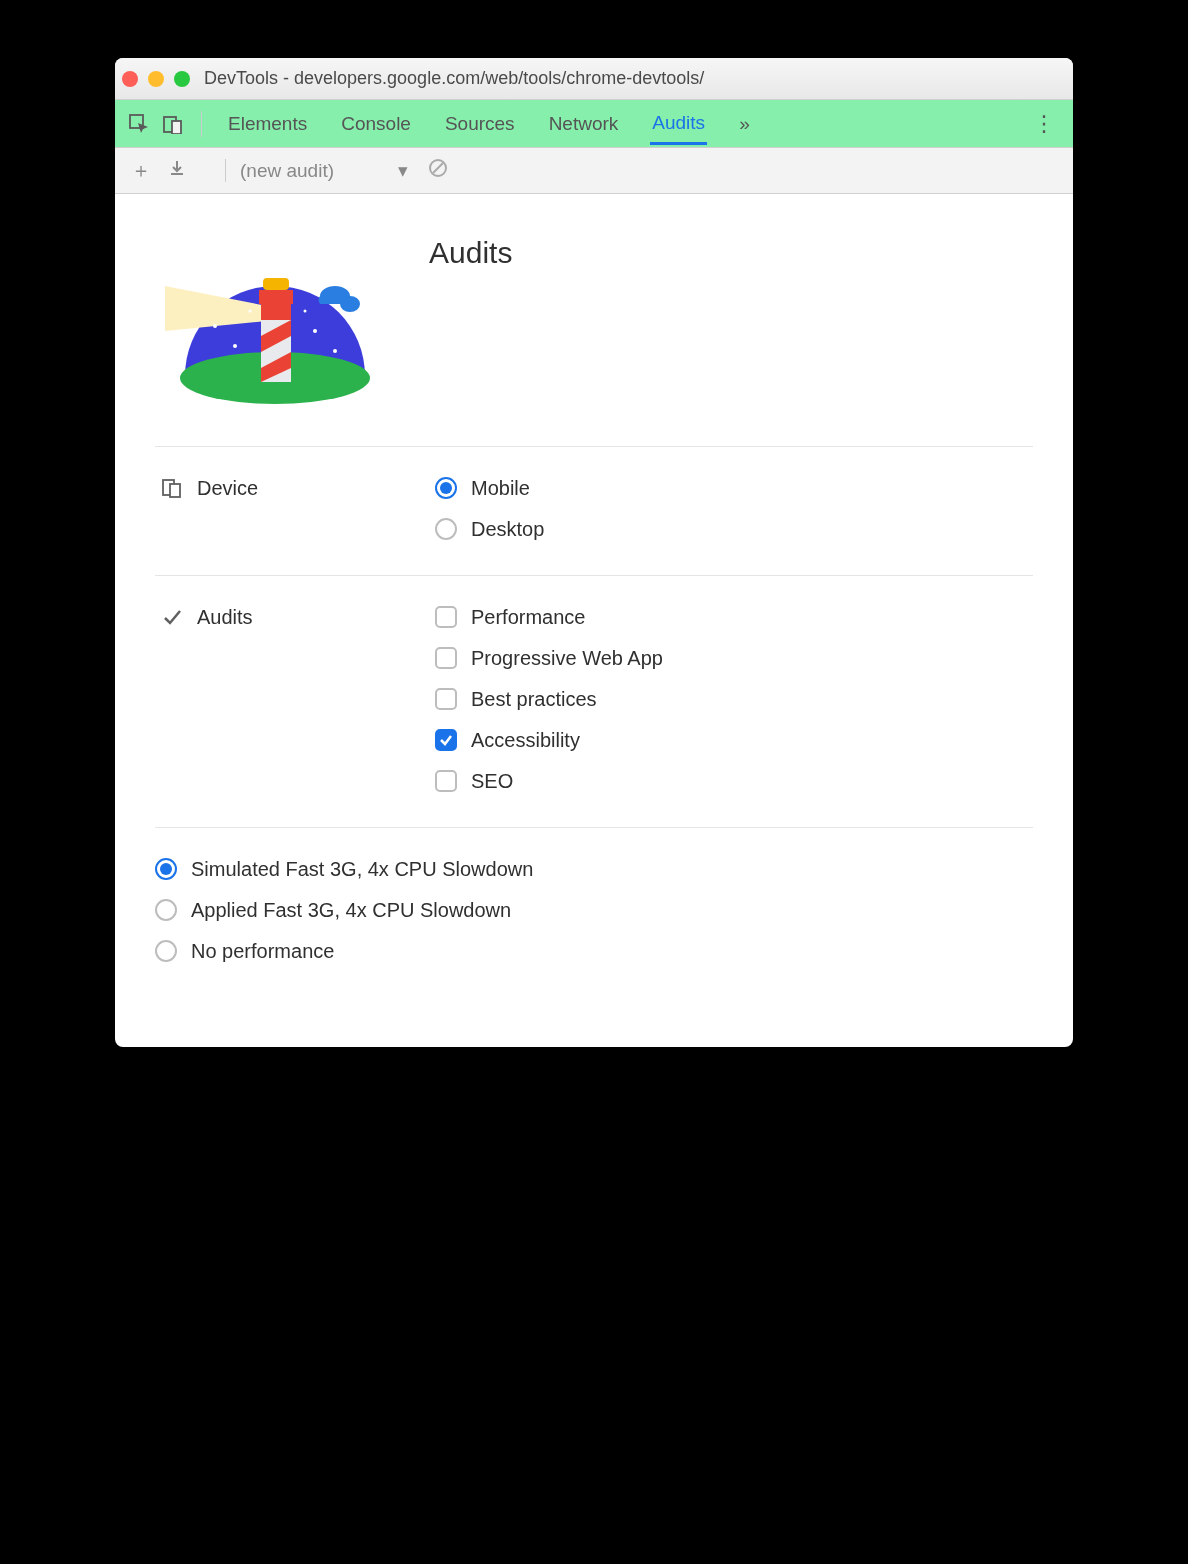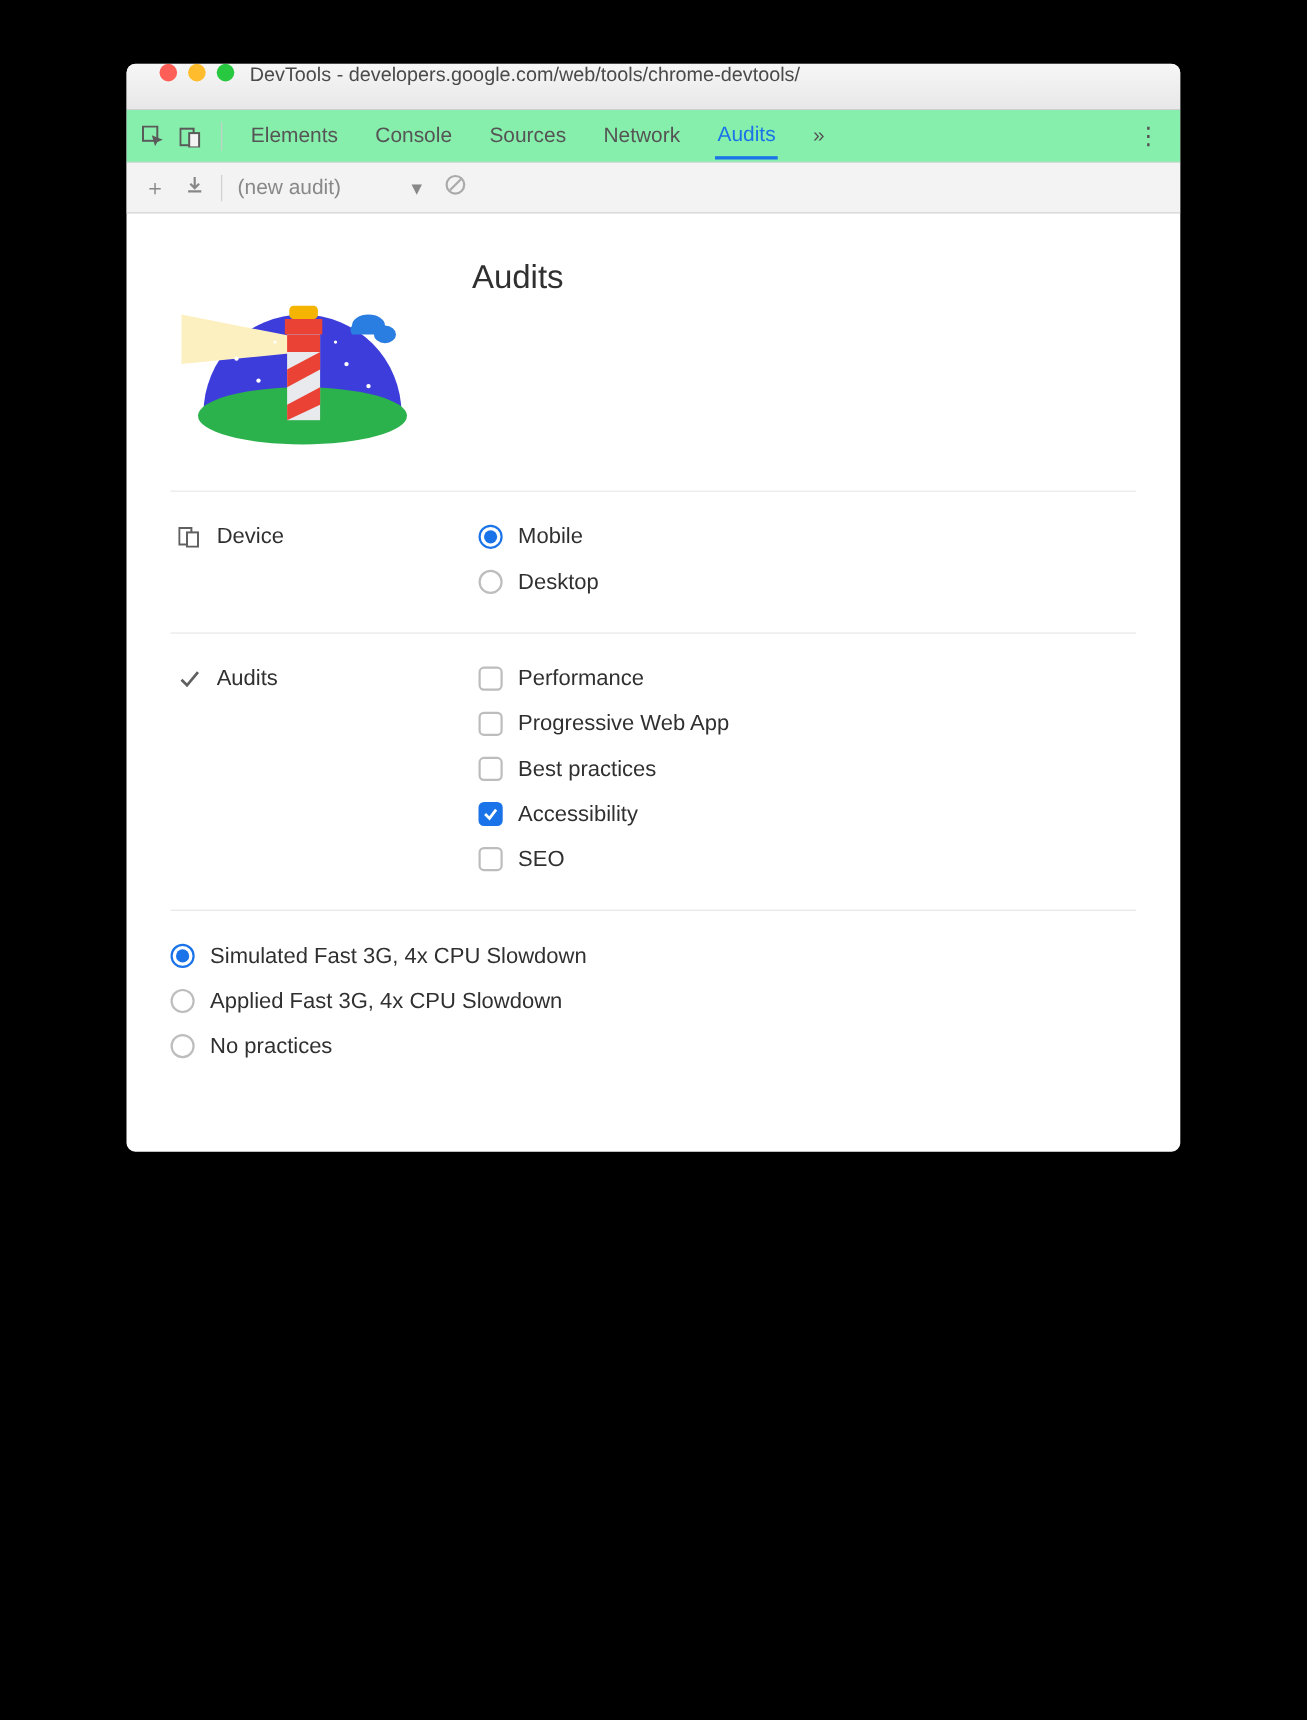--- a/index.html
+++ b/index.html
@@ -18,22 +18,22 @@
     background: #fff;
     border-radius: 8px;
     overflow: hidden;
     box-shadow: 0 15px 45px rgba(0,0,0,0.5);
   }
   .titlebar {
     height: 42px;
     background: linear-gradient(#f6f6f6,#e8e8e8);
     border-bottom: 1px solid #cfcfcf;
     display: flex;
-    align-items: flex-start;
-    padding: 0 30px;
+    align-items: center;
+    padding: 0 7px;
   }
   .traffic { display: flex; gap: 10px; margin-right: 14px; }
   .dot { width: 16px; height: 16px; border-radius: 50%; }
   .dot.red { background:#ff5f57;}
   .dot.yellow { background:#ffbd2e;}
   .dot.green { background:#28c940;}
   .title-text { color:#4a4a4a; font-size: 18px; }
 
   .toolbar {
     height: 48px;
@@ -56,21 +56,21 @@
     background:#f3f3f3;
     border-bottom:1px solid #d0d0d0;
     display:flex;
     align-items:center;
     padding:0 14px;
     gap:12px;
   }
   .sub-icon { color:#888; font-size:20px; width:24px; text-align:center;}
   .dropdown {
     color:#888; font-size:19px; display:flex; align-items:center; gap:64px;
-    border-left:1px solid #ccc; padding-left:14px;
+    border-left:1px solid #ccc; padding-left:14px;margin-left:24px;
   }
   .dropdown .caret { color:#888; }
 
   .content { padding: 42px 40px 50px 40px; }
   .header-row { display:flex; gap: 34px; align-items:flex-start; margin-bottom: 40px; }
   .illus { width: 240px; height: 170px; position:relative; flex-shrink:0;}
   .headline { font-size: 30px; color:#303030; font-weight:400; margin-bottom: 16px; }
   .desc { font-size: 20px; color:#666; line-height:1.5; }
   .learn { color:#1a73e8; text-decoration:underline; }
 
@@ -254,20 +254,20 @@
         <label class="opt">
           <span class="radio checked"></span>
           <span>Simulated Fast 3G, 4x CPU Slowdown</span>
         </label>
         <label class="opt">
           <span class="radio"></span>
           <span>Applied Fast 3G, 4x CPU Slowdown</span>
         </label>
         <label class="opt">
           <span class="radio"></span>
-          <span>No practices</span>
+          <span>No performance</span>
         </label>
       </div>
     </div>
 
 
   </div>
 </div>
 
 </body></html>

